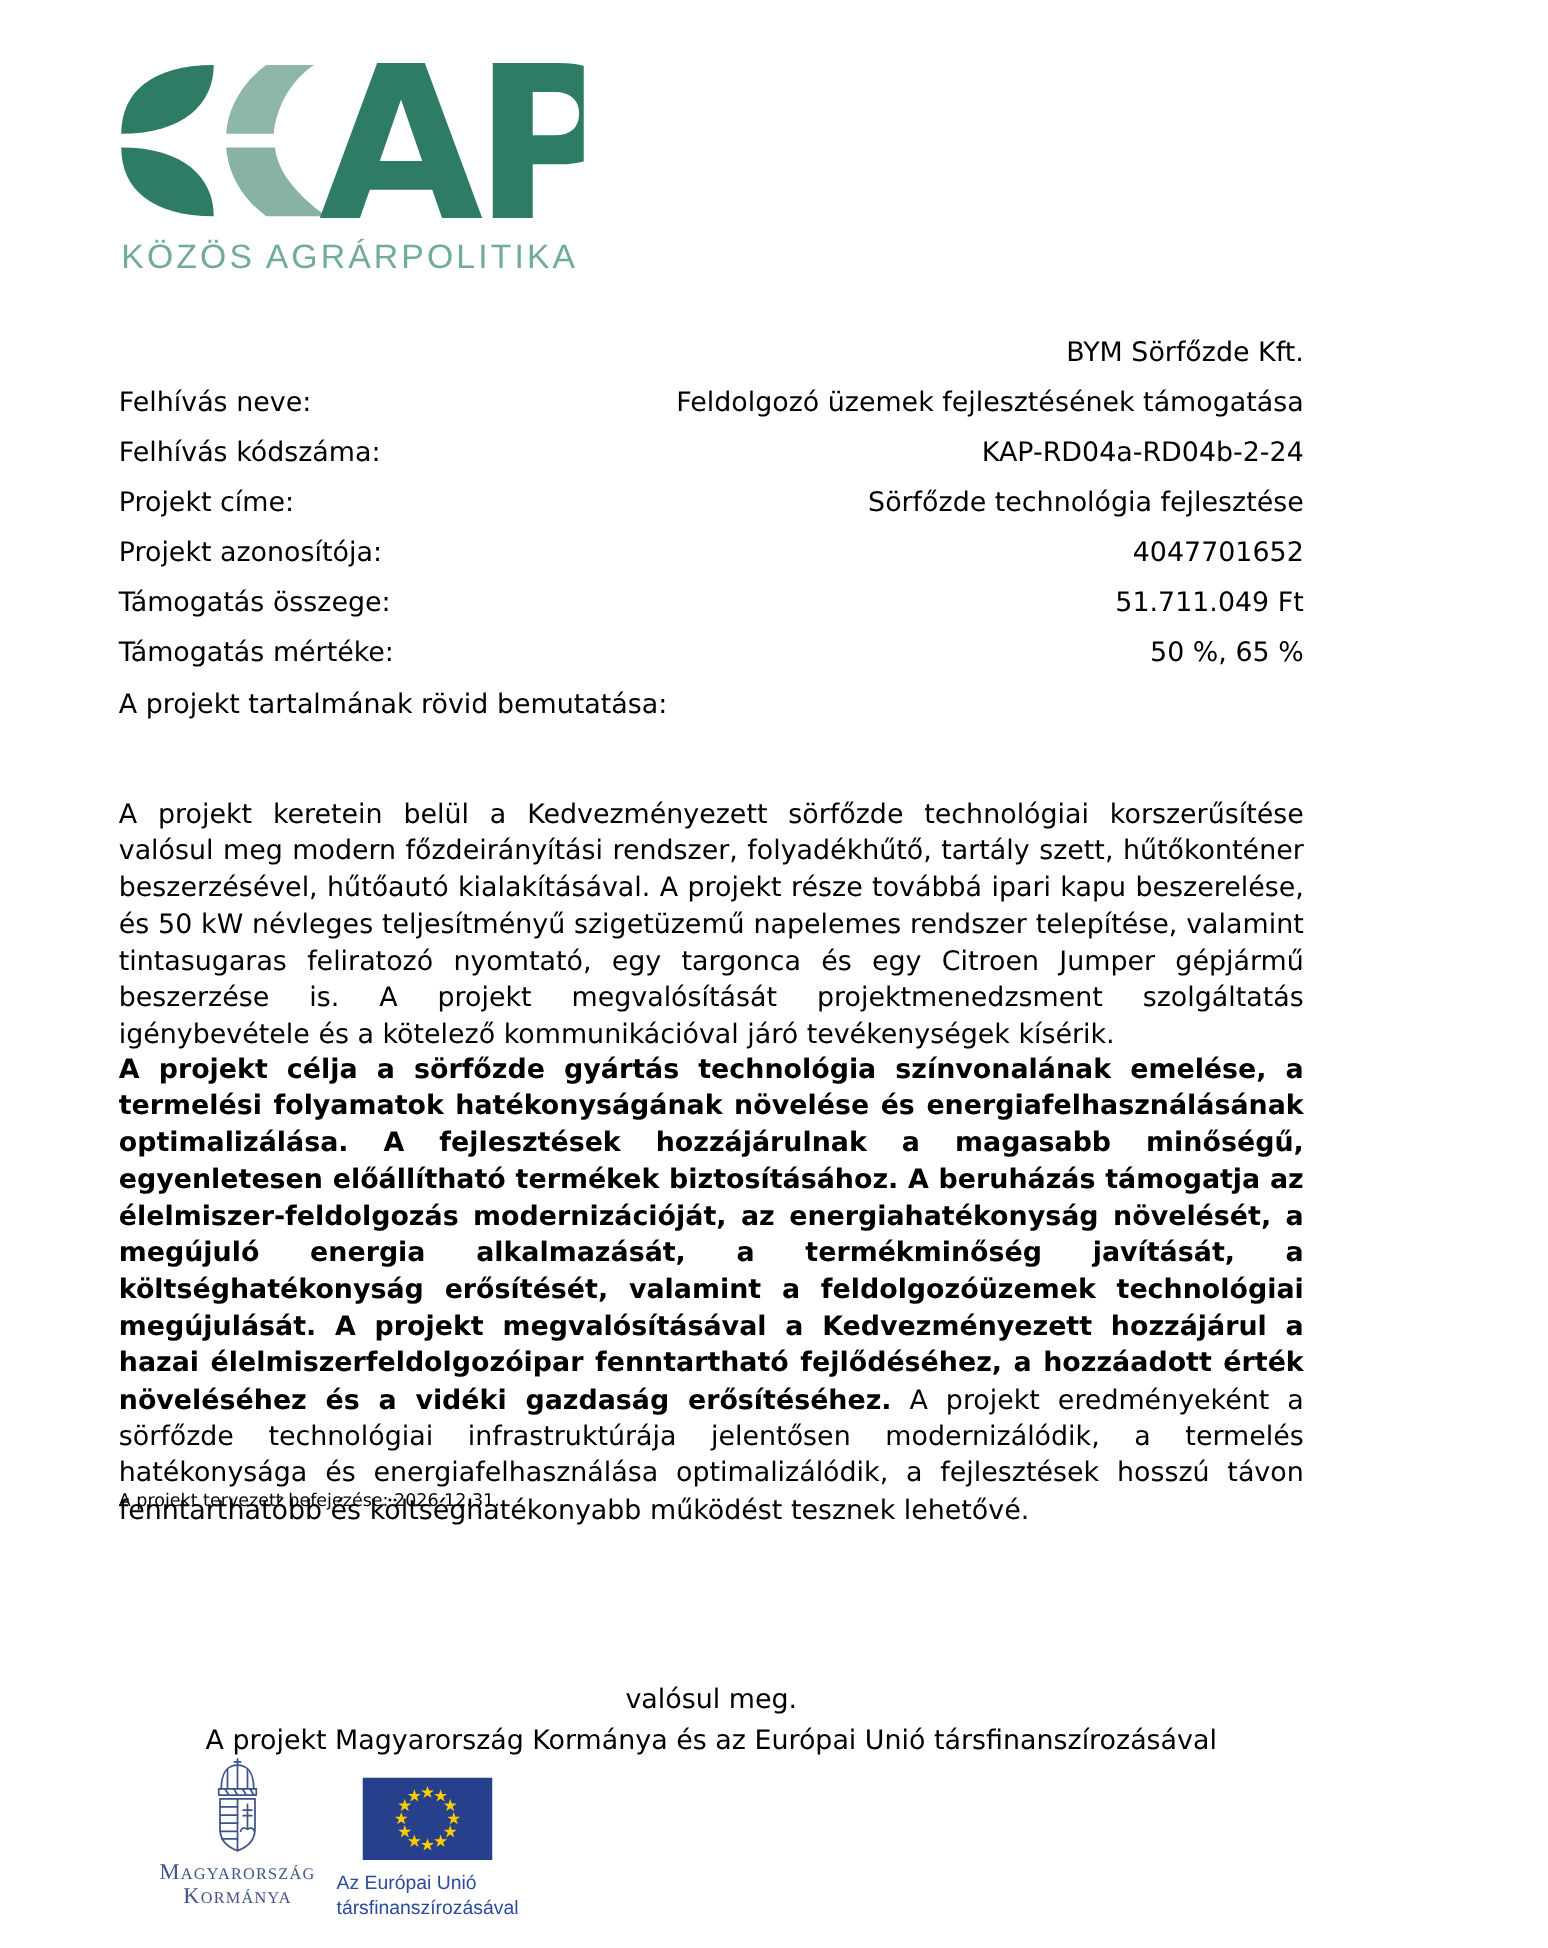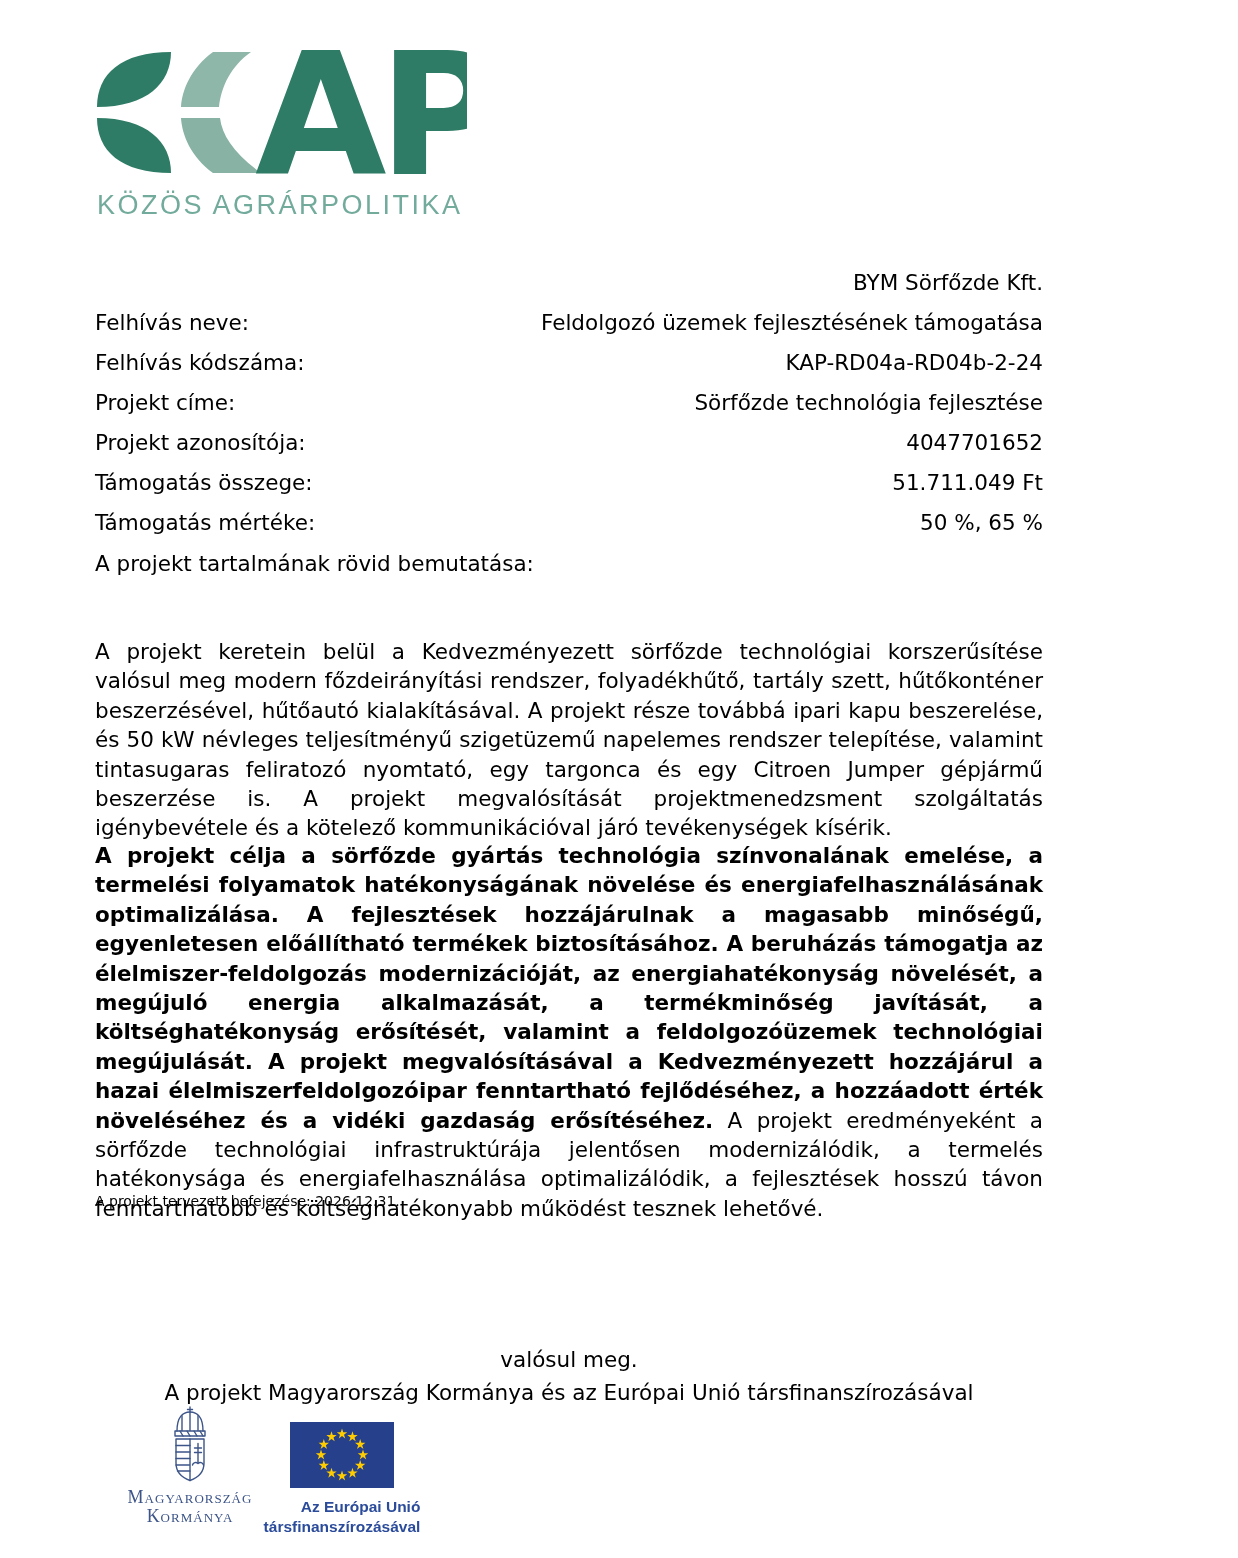--- a/index.html
+++ b/index.html
@@ -49,23 +49,23 @@
     font-family:"Liberation Serif",serif;
     font-variant:small-caps;
     font-size:18px;line-height:19px;letter-spacing:1px;
     color:#3C5488;
   }
   .eu-group{
     position:absolute;left:280px;top:1422px;width:124px;
     display:flex;flex-direction:column;align-items:center;
   }
   .eu-text{
-    margin-top:9px;text-align:right;
+    margin-top:9px;text-align:left;
     font-family:"Liberation Sans",sans-serif;
-    font-weight:bold;font-size:15.5px;line-height:19.5px;
+    font-weight:normal;font-size:15.5px;line-height:19.5px;
     color:#2B4B9B;white-space:nowrap;
   }
 </style>
 </head>
 <body>
 
 <div class="page">
 
   <div class="logo">
     <svg width="372" height="127" viewBox="0 0 372 127" xmlns="http://www.w3.org/2000/svg">

